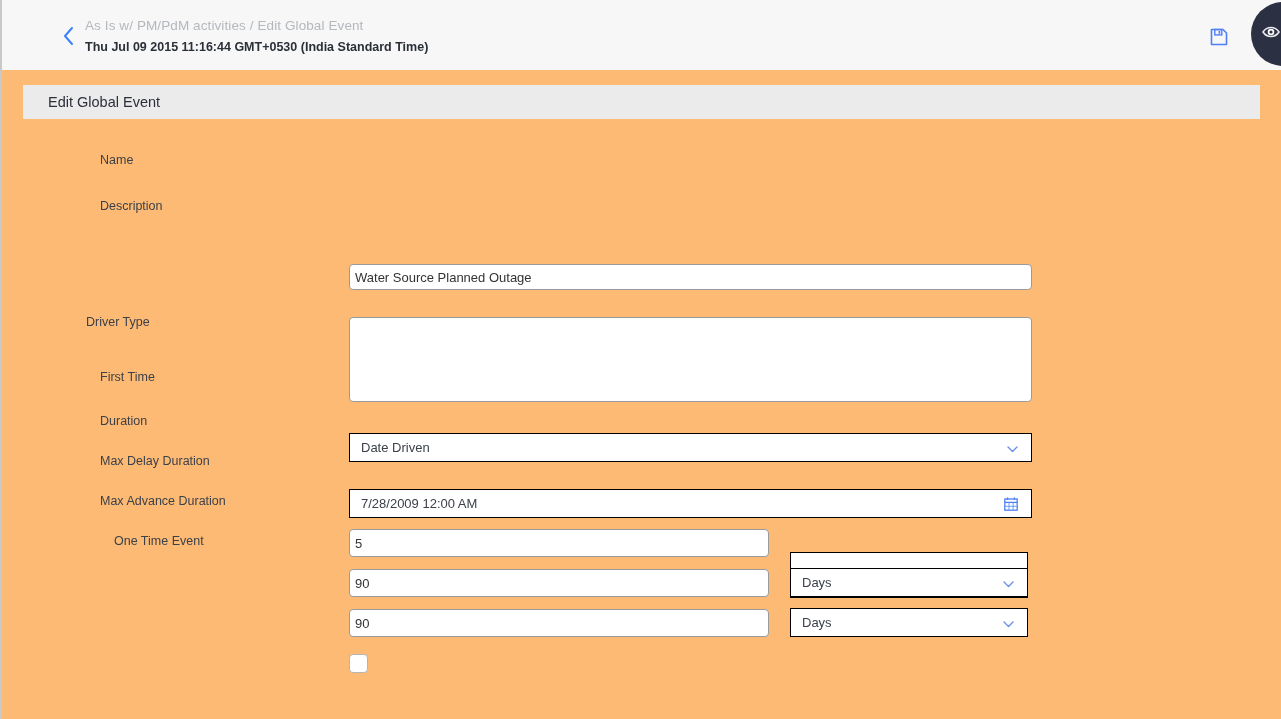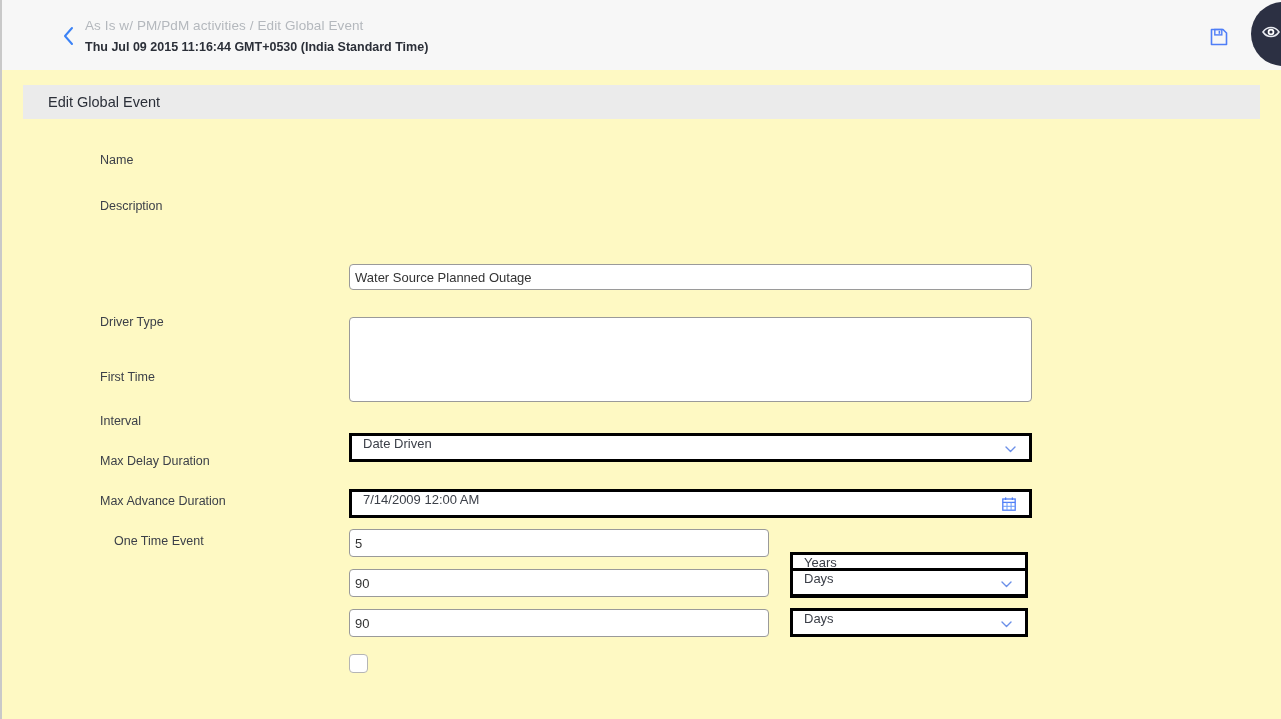--- a/index.html
+++ b/index.html
@@ -5,21 +5,21 @@
   * { box-sizing: border-box; margin: 0; padding: 0; }
   html, body {
     width: 1281px; height: 719px;
     background: #f7f7f7;
     font-family: "Liberation Sans", sans-serif;
     overflow: hidden;
   }
   .app {
     position: relative;
     width: 1281px; height: 719px;
-    background: #fef9c3;
+    background: #fdba74;
     border-left: 2px solid #c9c9c9;
   }
 
   
   .topbar {
     position: absolute; left: 0; top: 0;
     width: 1281px; height: 70px;
     background: #f7f7f7;
   }
   .back-btn {
@@ -89,23 +89,23 @@
     font-size: 13px;
     color: #333;
     padding: 0 0 0 5px;
     outline: none;
     border-radius: 4px;
   }
   .txt.area { padding-top: 5px; resize: none; }
 
   .sel {
     position: absolute;
-    border: 3px solid #000000;
+    border: 1px solid #000000;
     background: #fff;
-    display: flex; align-items: flex-start;
+    display: flex; align-items: center;
     cursor: pointer;
   }
   .sel .val {
     margin-left: 11px;
     font-size: 13px;
     color: #3c4049;
   }
   .sel .chev {
     position: absolute; right: 12px; top: 50%;
     transform: translateY(-50%);
@@ -171,47 +171,47 @@
   </div>
 
   <div class="form">
 
     <div class="lbl" style="left:70px; top:34px;">Name</div>
     <input class="txt" style="left: 347px; top: 145px; width: 683px; height: 26px;" value="Water Source Planned Outage">
 
     <div class="lbl" style="left:70px; top:80px;">Description</div>
     <textarea class="txt area" style="left: 347px; top: 198px; width: 683px; height: 85px;" placeholder=""></textarea>
 
-    <div class="lbl" style="left:70px; top:196px;">Driver Type</div>
+    <div class="lbl" style="left:56px; top:196px;">Driver Type</div>
     <div class="sel" style="left:347px; top:314px; width:683px; height:29px;">
       <span class="val">Date Driven</span>
       <span class="chev">
         <svg width="13" height="13" viewBox="0 0 13 13" fill="none">
           <path d="M2 4.5 L6.5 9 L11 4.5" stroke="#6b8fe8" stroke-width="1.4" stroke-linecap="round" stroke-linejoin="round"></path>
         </svg>
       </span>
     </div>
 
     <div class="lbl" style="left:70px; top:251px;">First Time</div>
     <div class="sel" style="left:347px; top:370px; width:683px; height:29px;">
-      <span class="val">7/14/2009 12:00 AM</span>
+      <span class="val">7/28/2009 12:00 AM</span>
       <span class="cal">
         <svg width="14" height="14" viewBox="0 0 14 14" fill="none">
           <rect x="0.8" y="2" width="12.4" height="11.2" stroke="#4f7ef7" stroke-width="1.3" fill="none"></rect>
           <line x1="0.8" y1="5.4" x2="13.2" y2="5.4" stroke="#4f7ef7" stroke-width="1.3"></line>
           <line x1="5" y1="5.4" x2="5" y2="13.2" stroke="#6b9bfb" stroke-width="1"></line>
           <line x1="9.1" y1="5.4" x2="9.1" y2="13.2" stroke="#6b9bfb" stroke-width="1"></line>
           <line x1="0.8" y1="9.3" x2="13.2" y2="9.3" stroke="#6b9bfb" stroke-width="1"></line>
           <line x1="3.6" y1="0.4" x2="3.6" y2="3" stroke="#4f7ef7" stroke-width="1.3"></line>
           <line x1="10.4" y1="0.4" x2="10.4" y2="3" stroke="#4f7ef7" stroke-width="1.3"></line>
         </svg>
       </span>
     </div>
 
-    <div class="lbl" style="left:70px; top:295px;">Interval</div>
+    <div class="lbl" style="left:70px; top:295px;">Duration</div>
     <input class="txt" style="left: 347px; top: 410px; width: 420px; height: 28px;" value="5">
     <div class="sel" style="left:788px; top:409px; width:238px; height:46px;margin-top:24px;">
       <span class="val">Years</span>
       <span class="chev">
         <svg width="13" height="13" viewBox="0 0 13 13" fill="none">
           <path d="M2 4.5 L6.5 9 L11 4.5" stroke="#6b8fe8" stroke-width="1.4" stroke-linecap="round" stroke-linejoin="round"></path>
         </svg>
       </span>
     </div>
 

